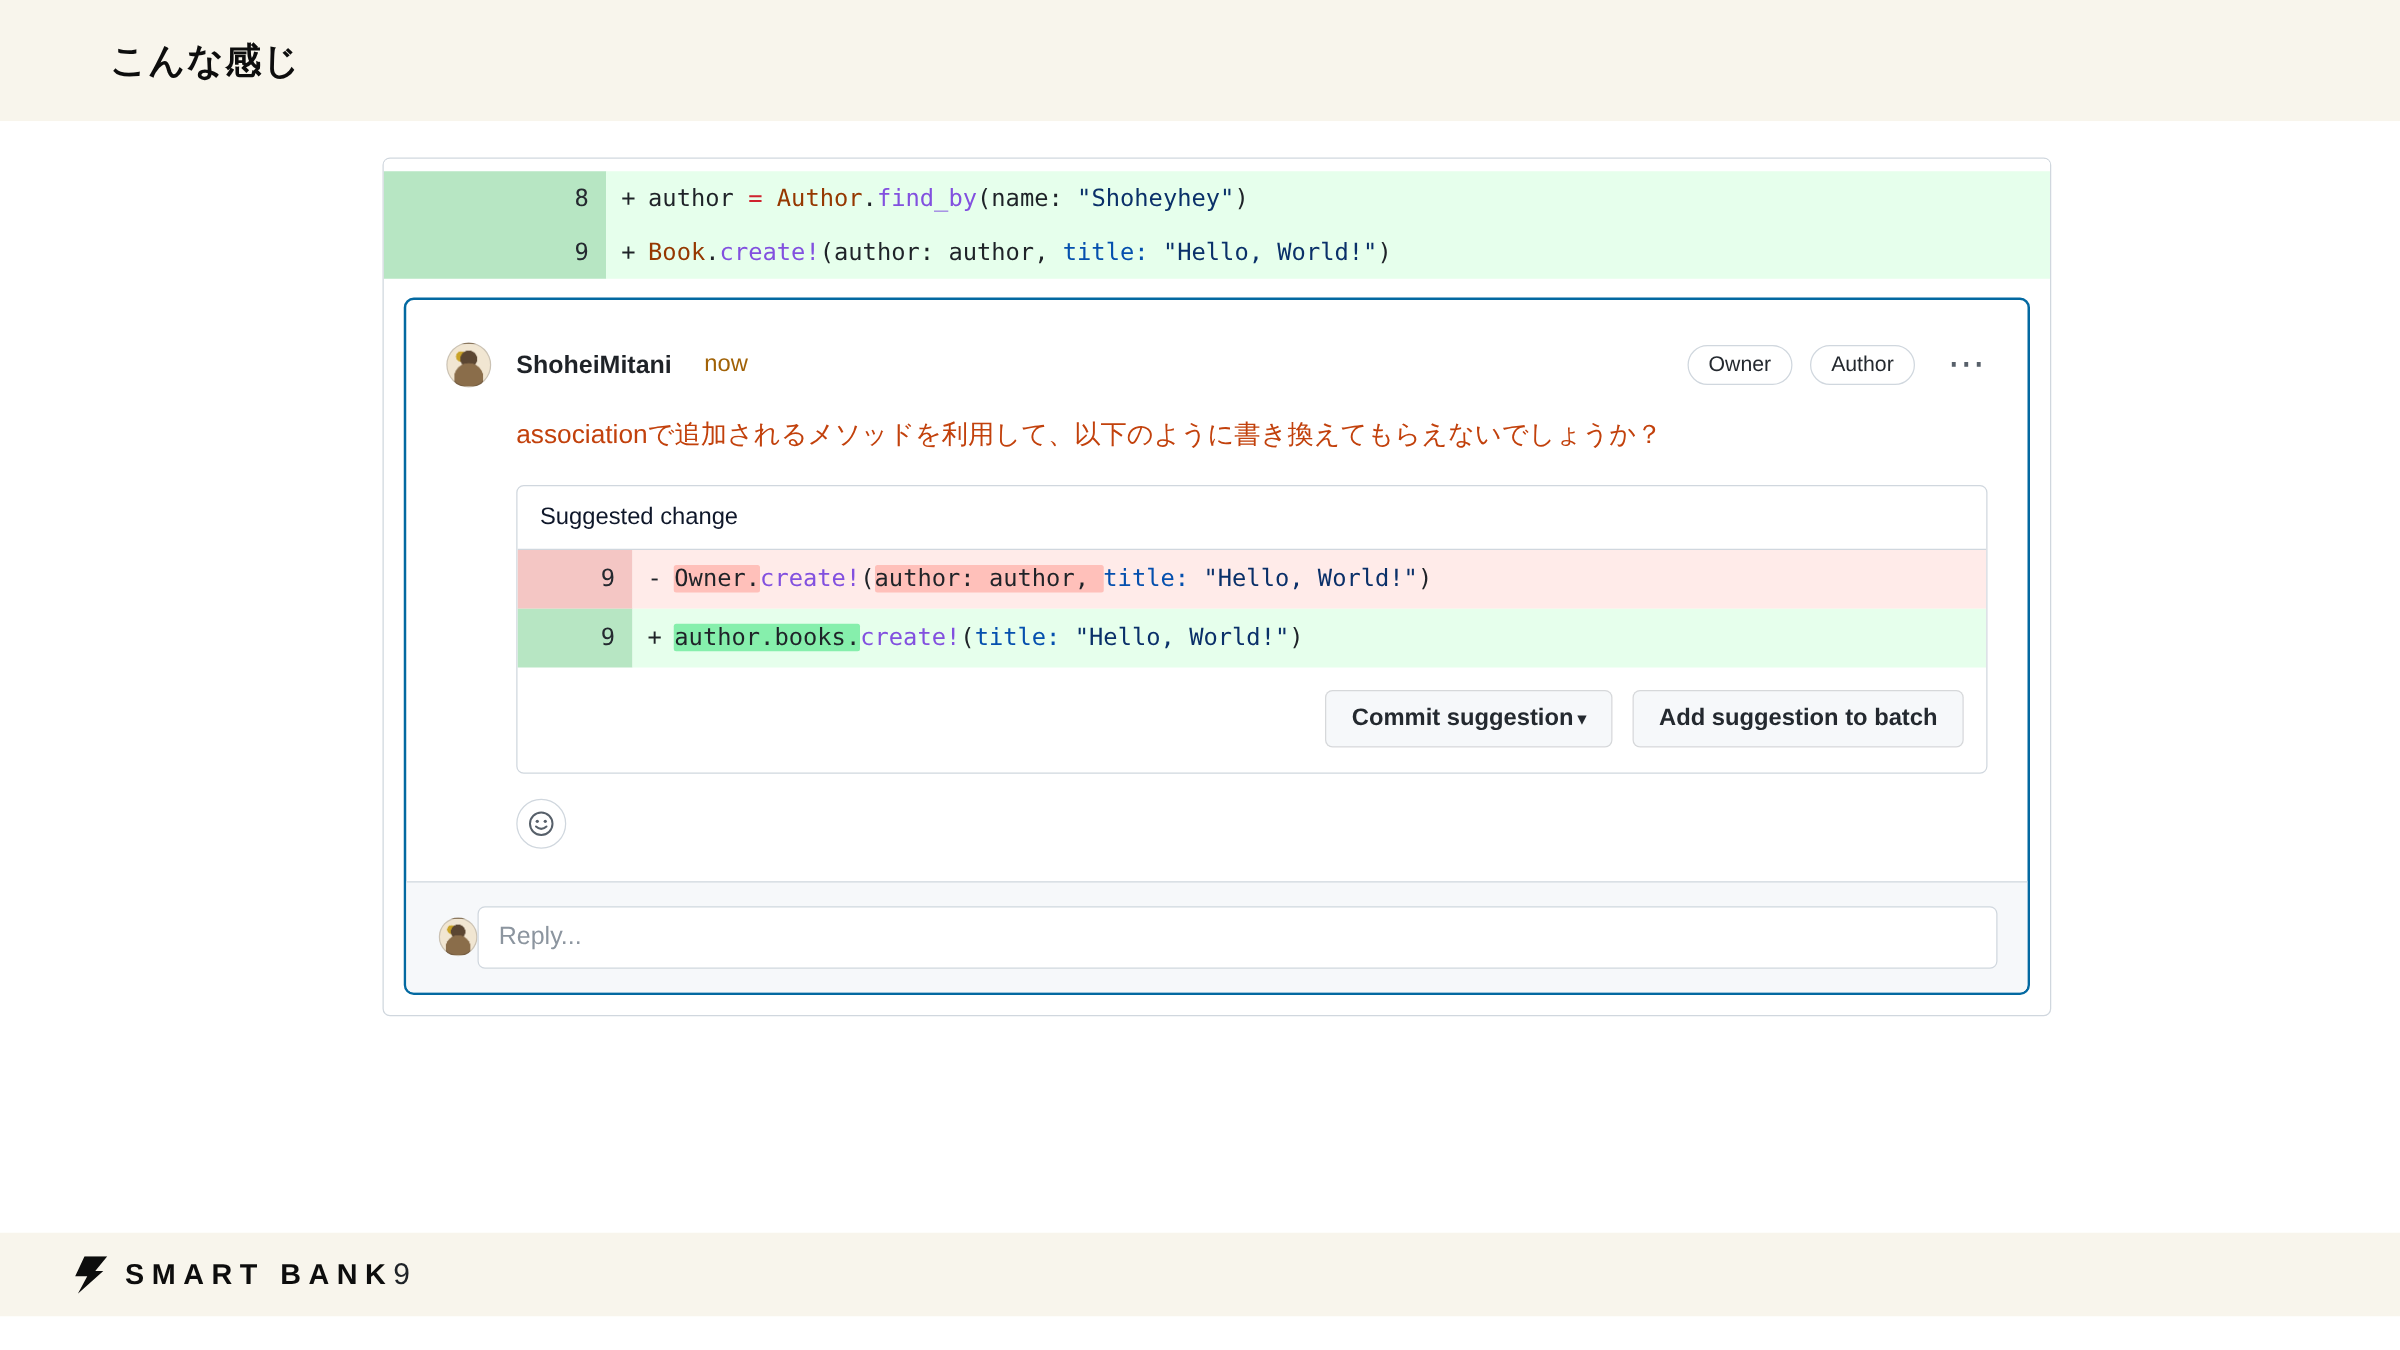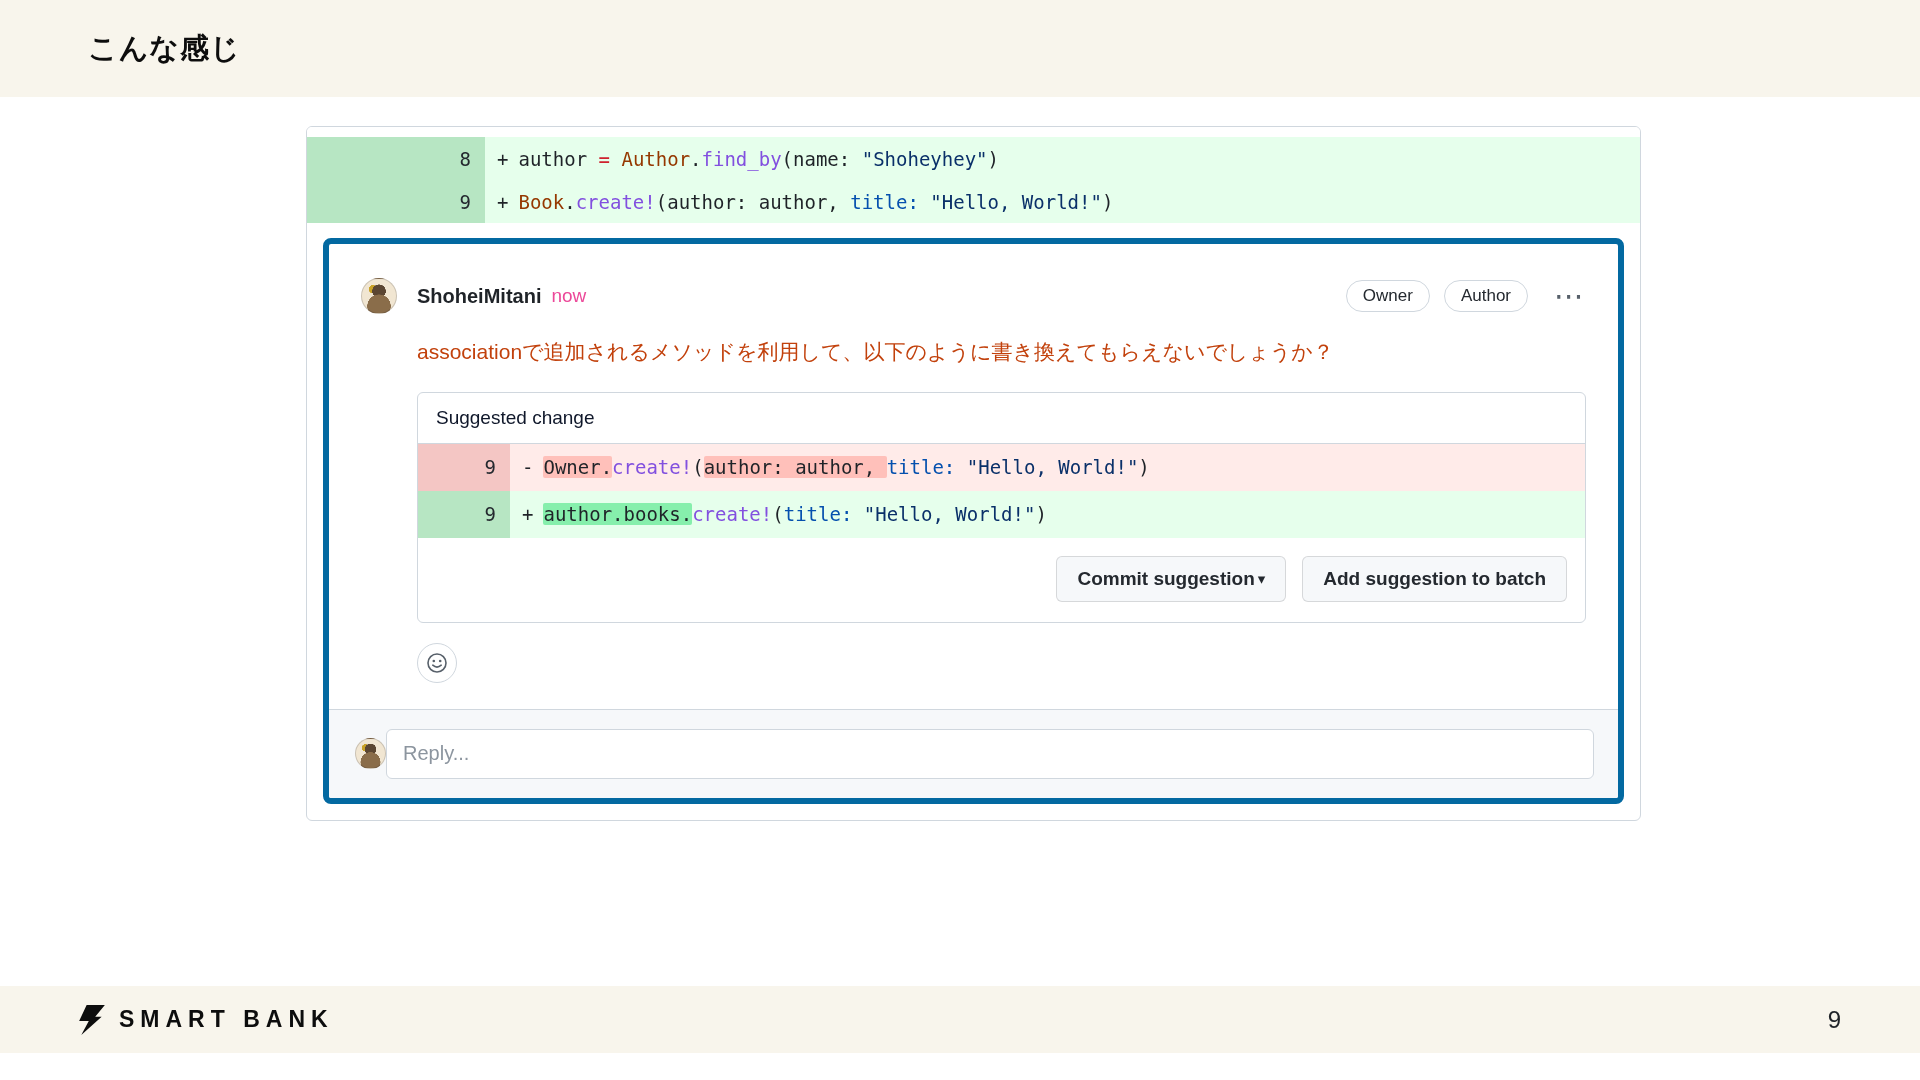--- a/index.html
+++ b/index.html
@@ -3,21 +3,21 @@
 <meta charset="utf-8">
 <style>
   *{box-sizing:border-box;margin:0;padding:0}
   html,body{width:1920px;height:1080px}
   body{font-family:"Liberation Sans","DejaVu Sans",sans-serif;background:#fff;color:#1f2328;overflow:hidden}
 
   
   .topbar{height:97px;background:#f8f5ec;display:flex;align-items:center;padding:12px 88px}
   .topbar h1{font-size:29px;font-weight:700;color:#0d0d0d;letter-spacing:1px}
   .content{position:relative;height:889px;background:#fff}
-  .bottombar{height:67px;background:#f8f5ec;display:flex;align-items:center;justify-content:space-between;padding:0 79px}
+  .bottombar{height:67px;background:#f8f5ec;display:flex;align-items:center;padding:0 60px}
   .brand{display:flex;align-items:center;gap:14px}
   .brand-text{font-weight:700;font-size:23px;letter-spacing:6px;color:#0d0d0d}
   .page-num{font-size:24px;color:#1f2328}
 
   
   .diff-card{position:absolute;left:306px;top:29px;width:1335px;background:#fff;
     border:1px solid #d0d7de;border-radius:6px;overflow:hidden;padding-bottom:16px}
   .clip-strip{height:10px;background:#fff;overflow:hidden}
 
   
@@ -37,32 +37,32 @@
   .diff-row.add .hl{background:#86efac;border-radius:2px}
   .diff-row.del .hl{background:#ffc0ba;border-radius:2px}
   .tok-plain{color:#1f2328}
   .tok-const{color:#953800}
   .tok-fn{color:#8250df}
   .tok-str{color:#0a3069}
   .tok-kw{color:#cf222e}
   .tok-key{color:#0550ae}
 
   
-  .thread{margin:15px 16px 0;border:6px solid #0369a1;border-radius:8px;background:#fff;overflow:hidden}
+  .thread{margin:15px 16px 0;border:2px solid #0369a1;border-radius:8px;background:#fff;overflow:hidden}
   .comment{padding:34px 32px 26px}
   .c-header{display:flex;align-items:center}
   .avatar{width:36px;height:36px;border-radius:50%;border:1px solid rgba(31,35,40,.18);flex:none;cursor:pointer;
     background:
       radial-gradient(circle at 50% 80%, #8a6d4a 0 36%, transparent 37%),
       radial-gradient(circle at 50% 36%, #5b4632 0 24%, transparent 25%),
       radial-gradient(circle at 32% 30%, #c9a227 0 12%, transparent 13%),
       #f1e6d2}
   .avatar.small{width:31px;height:31px}
   .c-name{margin-left:20px;font-weight:700;font-size:20px;color:#1f2328;cursor:pointer}
-  .c-time{margin-left:10px;color:#ec4899;font-size:19px;cursor:pointer}
+  .c-time{margin-left:26px;color:#a16207;font-size:19px;cursor:pointer}
   .spacer{flex:1}
   .pill{border:1px solid #d0d7de;border-radius:999px;padding:5px 16px;font-size:17px;color:#24292f;margin-left:14px;background:#fff}
   .kebab{margin-left:26px;color:#57606a;font-size:30px;line-height:0.6;cursor:pointer;letter-spacing:2px}
   .c-body{margin:22px 0 0 56px;font-size:21px;line-height:1.5;color:#c2410c}
 
   
   .suggestion{margin:24px 0 0 56px;border:1px solid #d0d7de;border-radius:6px;overflow:hidden;background:#fff}
   .sugg-header{padding:14px 18px;font-size:19px;color:#0f172a;border-bottom:1px solid #d0d7de}
   .sugg-footer{display:flex;justify-content:flex-end;gap:16px;padding:18px 18px 20px}
   .btn{background:#f6f8fa;border:1px solid rgba(31,35,40,.15);border-radius:6px;padding:11px 20px;

